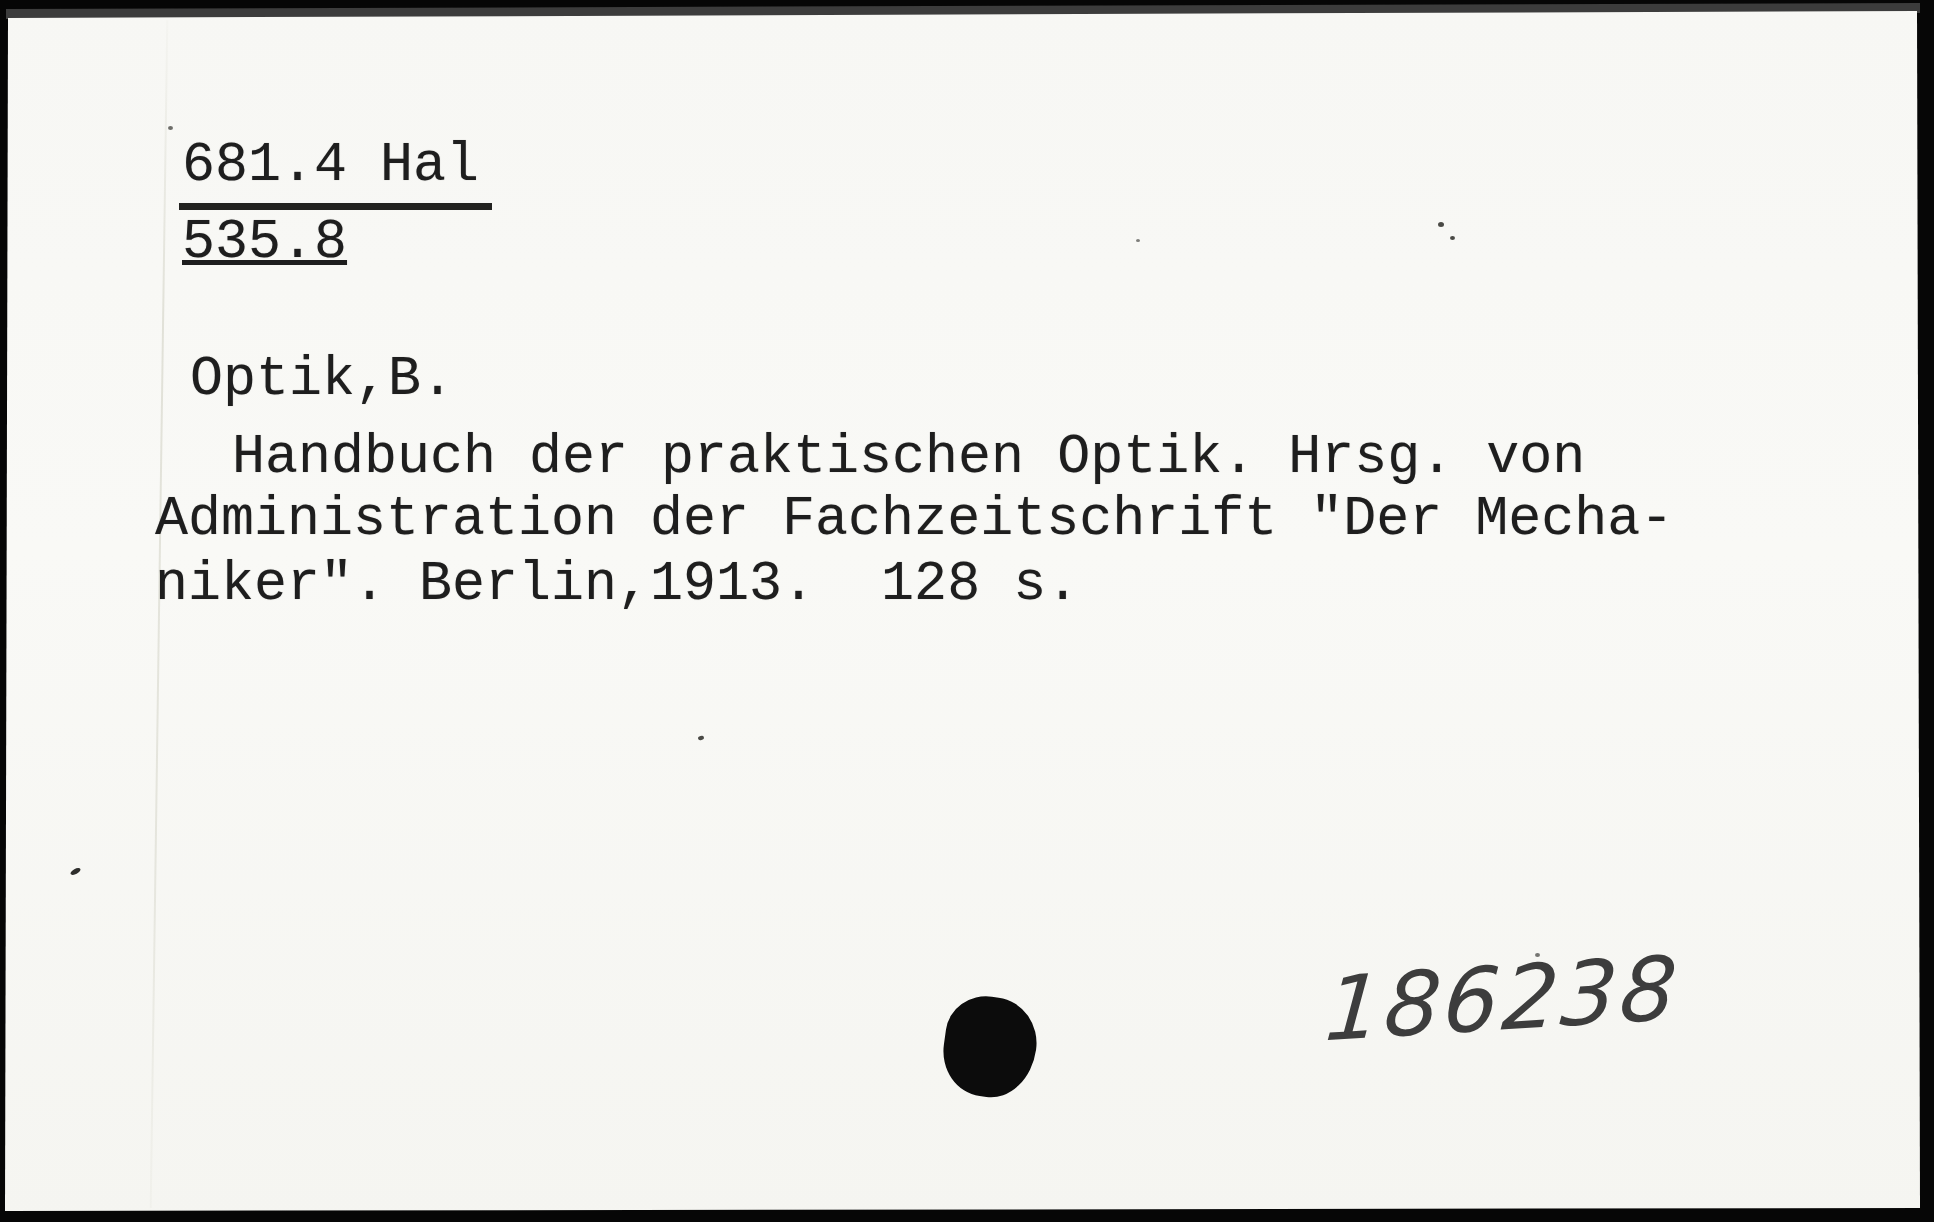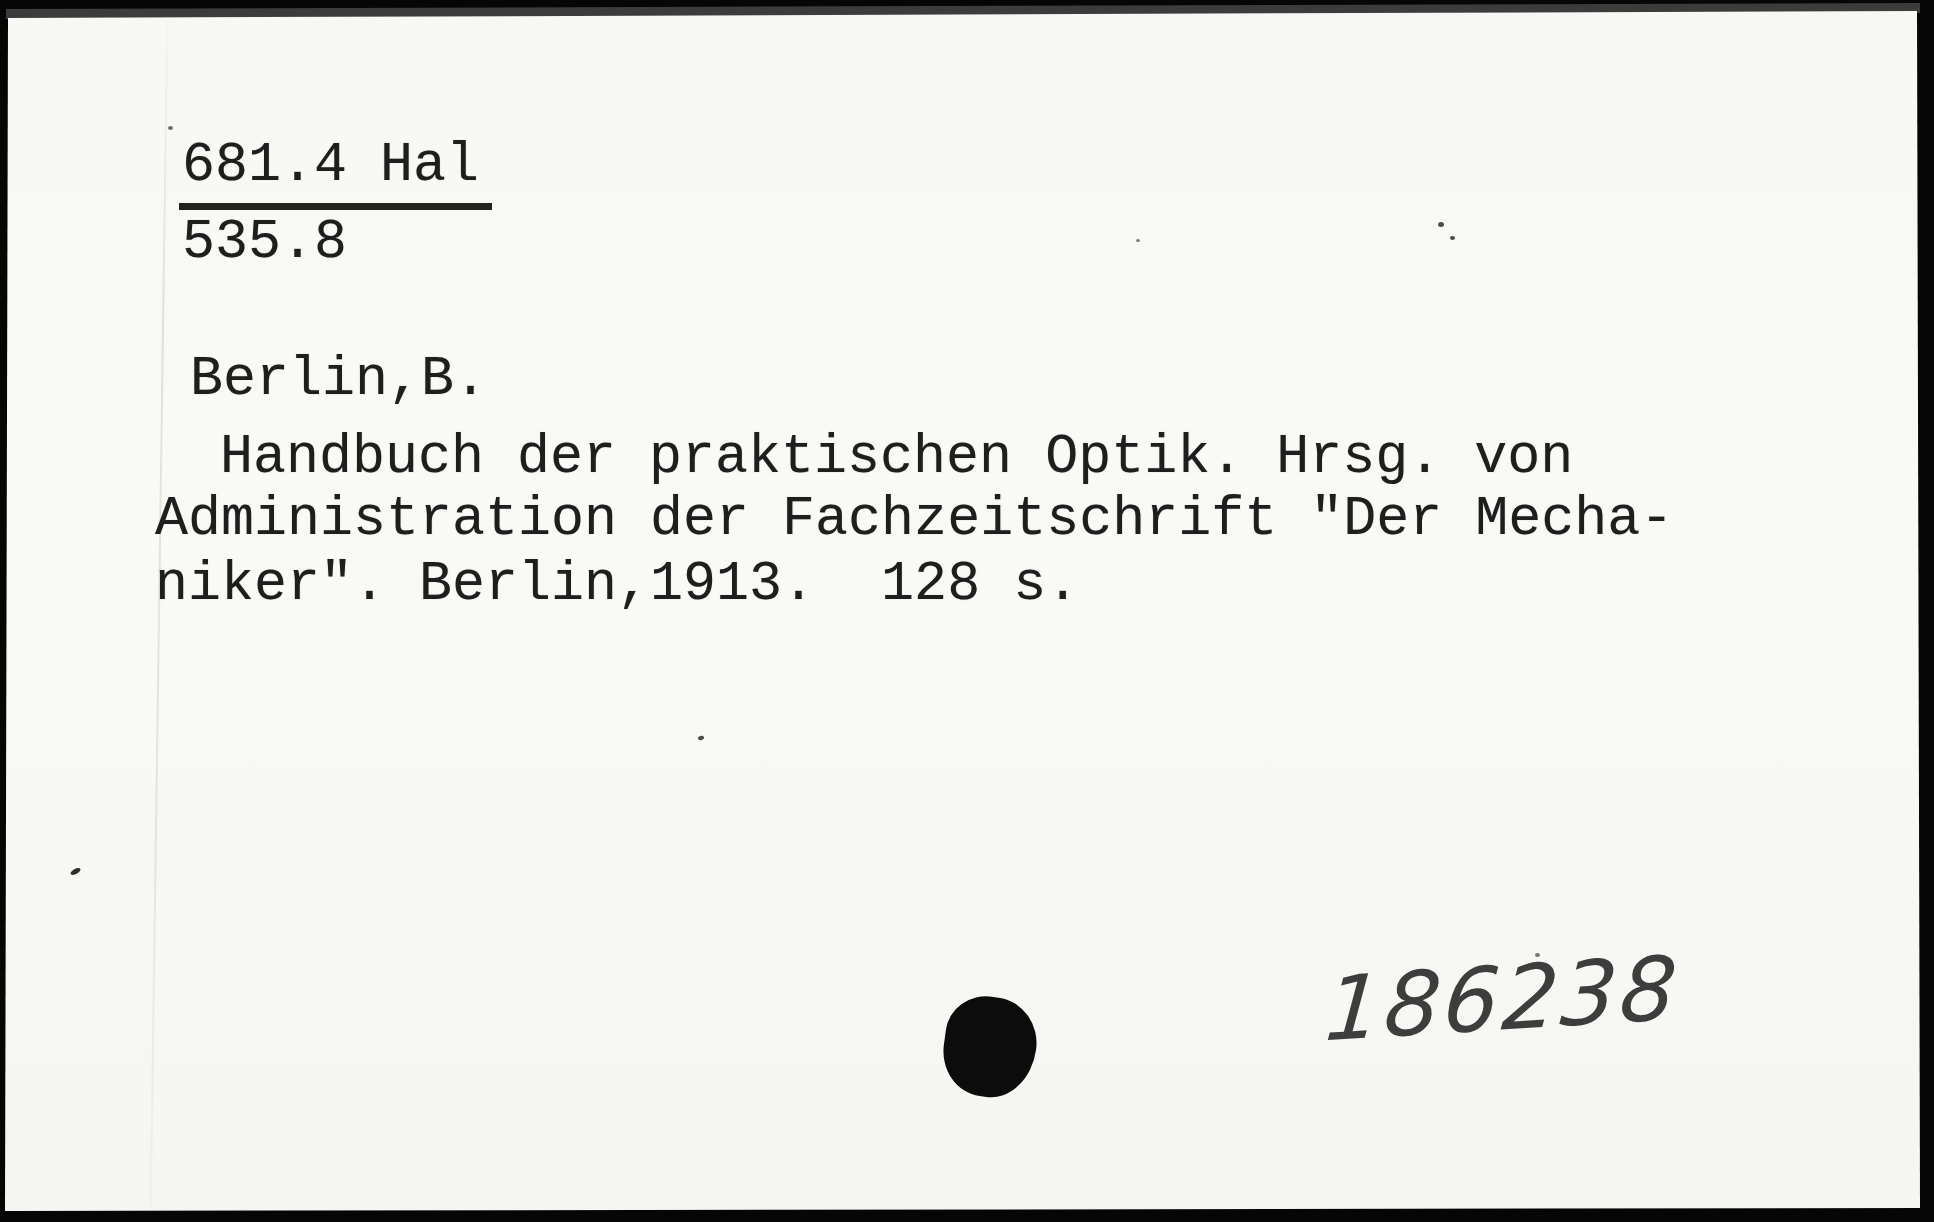--- a/index.html
+++ b/index.html
@@ -49,23 +49,23 @@
     position: absolute;
     font-size: 55px;
     line-height: 1.1;
     color: #1e1e1e;
     white-space: pre;
     letter-spacing: 0px;
     text-shadow: 0 0 1px rgba(30,30,30,0.35);
   }
   .t-call1a { left: 182px; top: 136px; }
   .t-call1b { left: 537px; top: 136px; }
-  .t-call2  { left: 182px; top: 213px; }
+  .t-call2  { left: 182px; top: 213px; text-decoration: underline; }
   .t-author { left: 190px; top: 350px; }
-  .t-body0  { left: 220px; top: 428px; }
+  .t-body0  { left: 232px; top: 428px; }
   .t-body1  { left: 155px; top: 490px; }
   .t-body2  { left: 155px; top: 555px; }
   
   .underline-bar {
     position: absolute;
     left: 179px; top: 203px;
     width: 313px; height: 7px;
     background: #222220;
   }
   
@@ -117,21 +117,21 @@
 
   <div class="text-layer">
 
     <div class="tline t-call1a">681.4 Hal</div>
 
     <div class="underline-bar"></div>
 
 
     <div class="tline t-call2">535.8</div>
 
-    <div class="tline t-author">Berlin,B.</div>
+    <div class="tline t-author">Optik,B.</div>
 
     <div class="tline t-body0">Handbuch der praktischen Optik. Hrsg. von</div>
 
     <div class="tline t-body1">Administration der Fachzeitschrift "Der Mecha-</div>
 
     <div class="tline t-body2">niker". Berlin,1913.  128 s.</div>
 
     <div class="t-accession">186238</div>
   </div>
 

